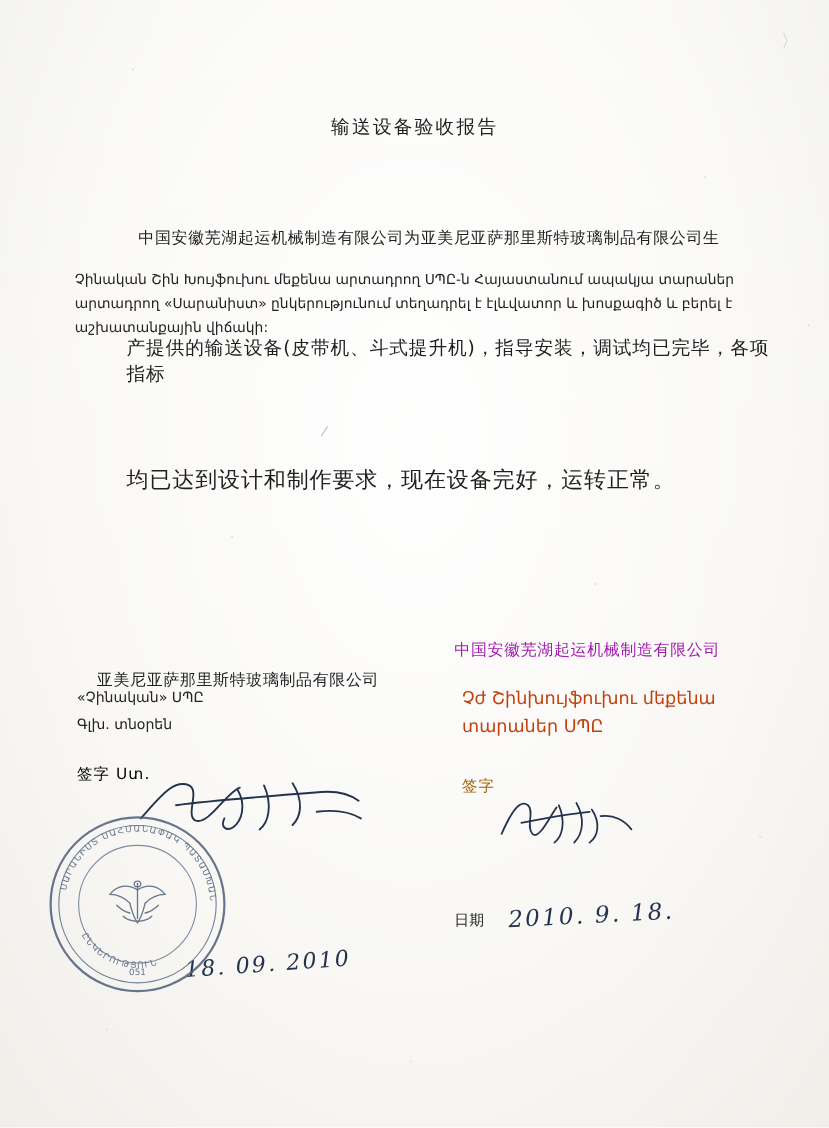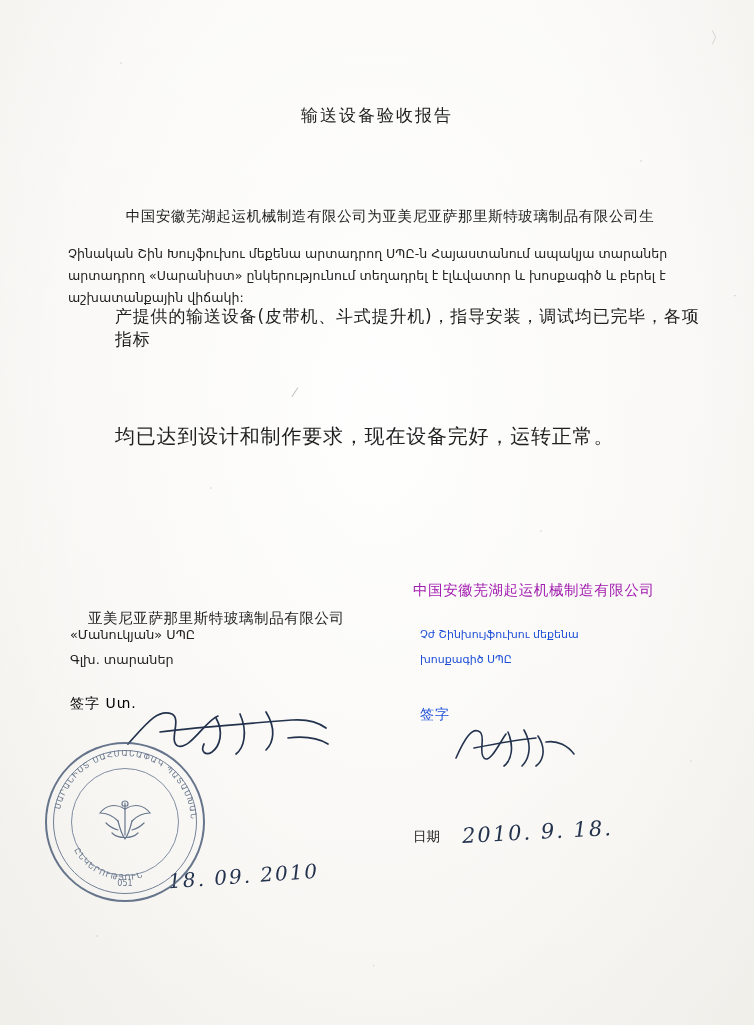--- a/index.html
+++ b/index.html
@@ -107,41 +107,41 @@
     font-size: 12.8px;
     line-height: 25px;
     color: #232323;
     font-family: "DejaVu Sans", sans-serif;
   }
   .col-right {
     position: absolute;
     top: 622px;
     left: 420px;
     width: 300px;
-    font-size: 11px;
+    font-size: 16px;
     line-height: 25px;
-    color: #1d4ed8;
+    color: #c2410c;
     font-family: "DejaVu Sans", sans-serif;
   }
   .sign-left {
     position: absolute;
     top: 695px;
     left: 70px;
     font-size: 14px;
     letter-spacing: 1px;
     color: #000000;
     font-family: "DejaVu Sans", sans-serif;
   }
   .sign-right {
     position: absolute;
     top: 706px;
     left: 420px;
     font-size: 14px;
     letter-spacing: 1px;
-    color: #1d4ed8;
+    color: #a16207;
     font-family: Liberation Sans, sans-serif;
   }
   .date-right-label {
     position: absolute;
     top: 828px;
     left: 413px;
     font-size: 13.5px;
     color: #1f1f1f;
     font-family: "DejaVu Sans", sans-serif;
   }
@@ -278,27 +278,27 @@
   <div class="para hy-block">Չինական Շին Խույֆուխու մեքենա արտադրող ՍՊԸ-ն Հայաստանում ապակյա տարաներ արտադրող «Սարանիստ» ընկերությունում տեղադրել է էլևվատոր և խոսքագիծ և բերել է աշխատանքային վիճակի:</div>
 
   <div class="para zh-2">产提供的输送设备(皮带机、斗式提升机)，指导安装，调试均已完毕，各项指标</div>
 
   <div class="para zh-3">均已达到设计和制作要求，现在设备完好，运转正常。</div>
 
   <div class="sig-head-left">亚美尼亚萨那里斯特玻璃制品有限公司</div>
   <div class="sig-head-right">中国安徽芜湖起运机械制造有限公司</div>
 
   <div class="col-left">
-    <div>«Մանուկյան» ՍՊԸ</div>
-    <div>Գլխ. տարաներ</div>
+    <div>«Չինական» ՍՊԸ</div>
+    <div>Գլխ. տնօրեն</div>
   </div>
 
   <div class="col-right">
     <div>Չժ Շինխույֆուխու մեքենա</div>
-    <div>խոսքագիծ ՍՊԸ</div>
+    <div>տարաներ ՍՊԸ</div>
   </div>
 
   <div class="sign-left">签字  Ստ.</div>
   <div class="sign-right">签字</div>
 
   <svg class="sig-scribble-left" width="220" height="70" viewBox="0 0 220 70">
     <g fill="none" stroke="#23324d" stroke-width="1.7" stroke-linecap="round">
       <path d="M8 46 C26 26, 38 10, 52 16 C62 21, 48 44, 58 48 C70 52, 86 22, 98 18"></path>
       <path d="M40 34 C70 30, 120 26, 172 22 C186 21, 198 24, 206 30"></path>
       <path d="M96 20 C104 34, 100 48, 92 54 C86 58, 80 54, 84 46"></path>

